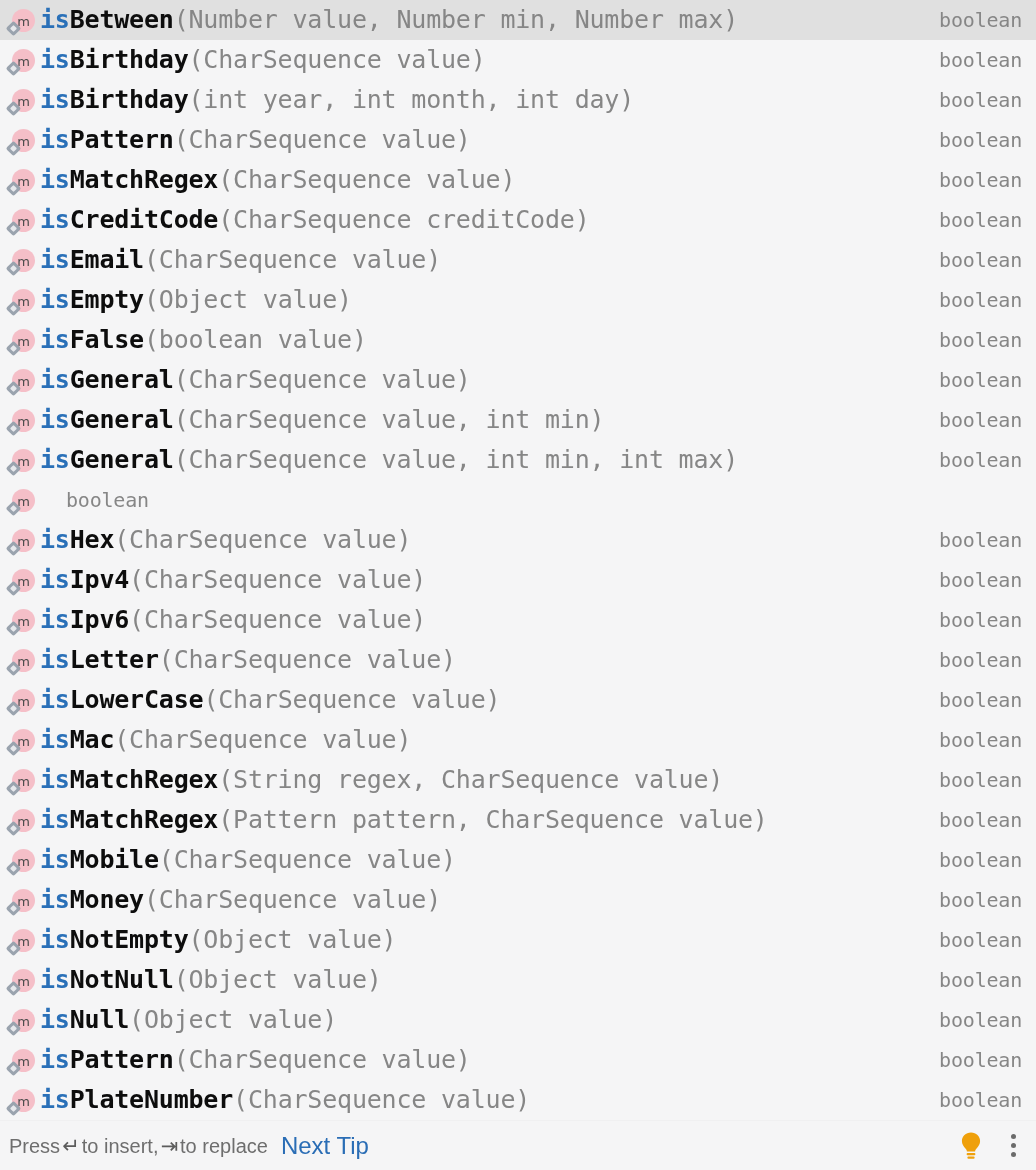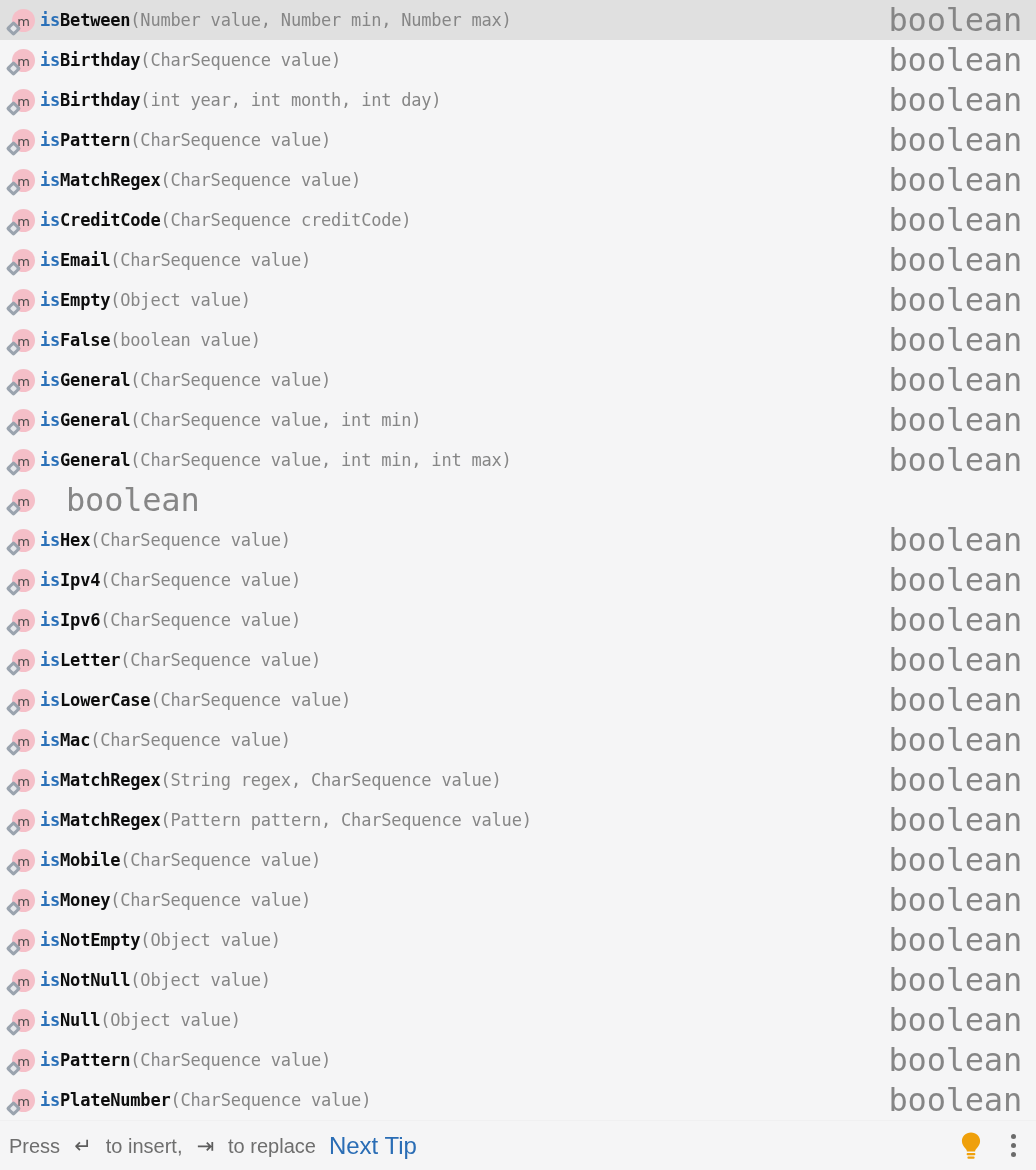--- a/index.html
+++ b/index.html
@@ -95,21 +95,21 @@
     width: 5px;
     height: 5px;
     background: #e6e8ec;
     border-radius: 1px;
   }
 
   
   .sig {
     flex: 1 1 auto;
     overflow: hidden;
-    font-size: 17px;
+    font-size: 25px;
     line-height: 40px;
     letter-spacing: -0.2px;
   }
 
   .prefix {
     color: #2a70b8;
     font-weight: bold;
   }
 
   .mname {
@@ -117,21 +117,21 @@
     font-weight: bold;
   }
 
   .params {
     color: #868686;
     font-weight: normal;
   }
 
   .rettype {
     flex: 0 0 auto;
-    font-size: 32px;
+    font-size: 20px;
     line-height: 40px;
     color: #868686;
     padding-left: 26px;
     text-align: right;
     letter-spacing: -0.2px;
   }
 
   
   #footer {
     flex: 1 1 auto;
@@ -142,21 +142,21 @@
     border-top: 1px solid #f0f0f1;
   }
 
   .hint {
     font-family: "Liberation Sans", sans-serif;
     font-size: 20px;
     color: #6e6e6e;
     white-space: nowrap;
     display: flex;
     align-items: baseline;
-    gap: 12px;
+    gap: 0px;
   }
 
   .hint .kbd {
     font-family: "DejaVu Sans", sans-serif;
     font-size: 21px;
     color: #5c5c5c;
     padding: 0 2px;
   }
 
   .next-tip {

